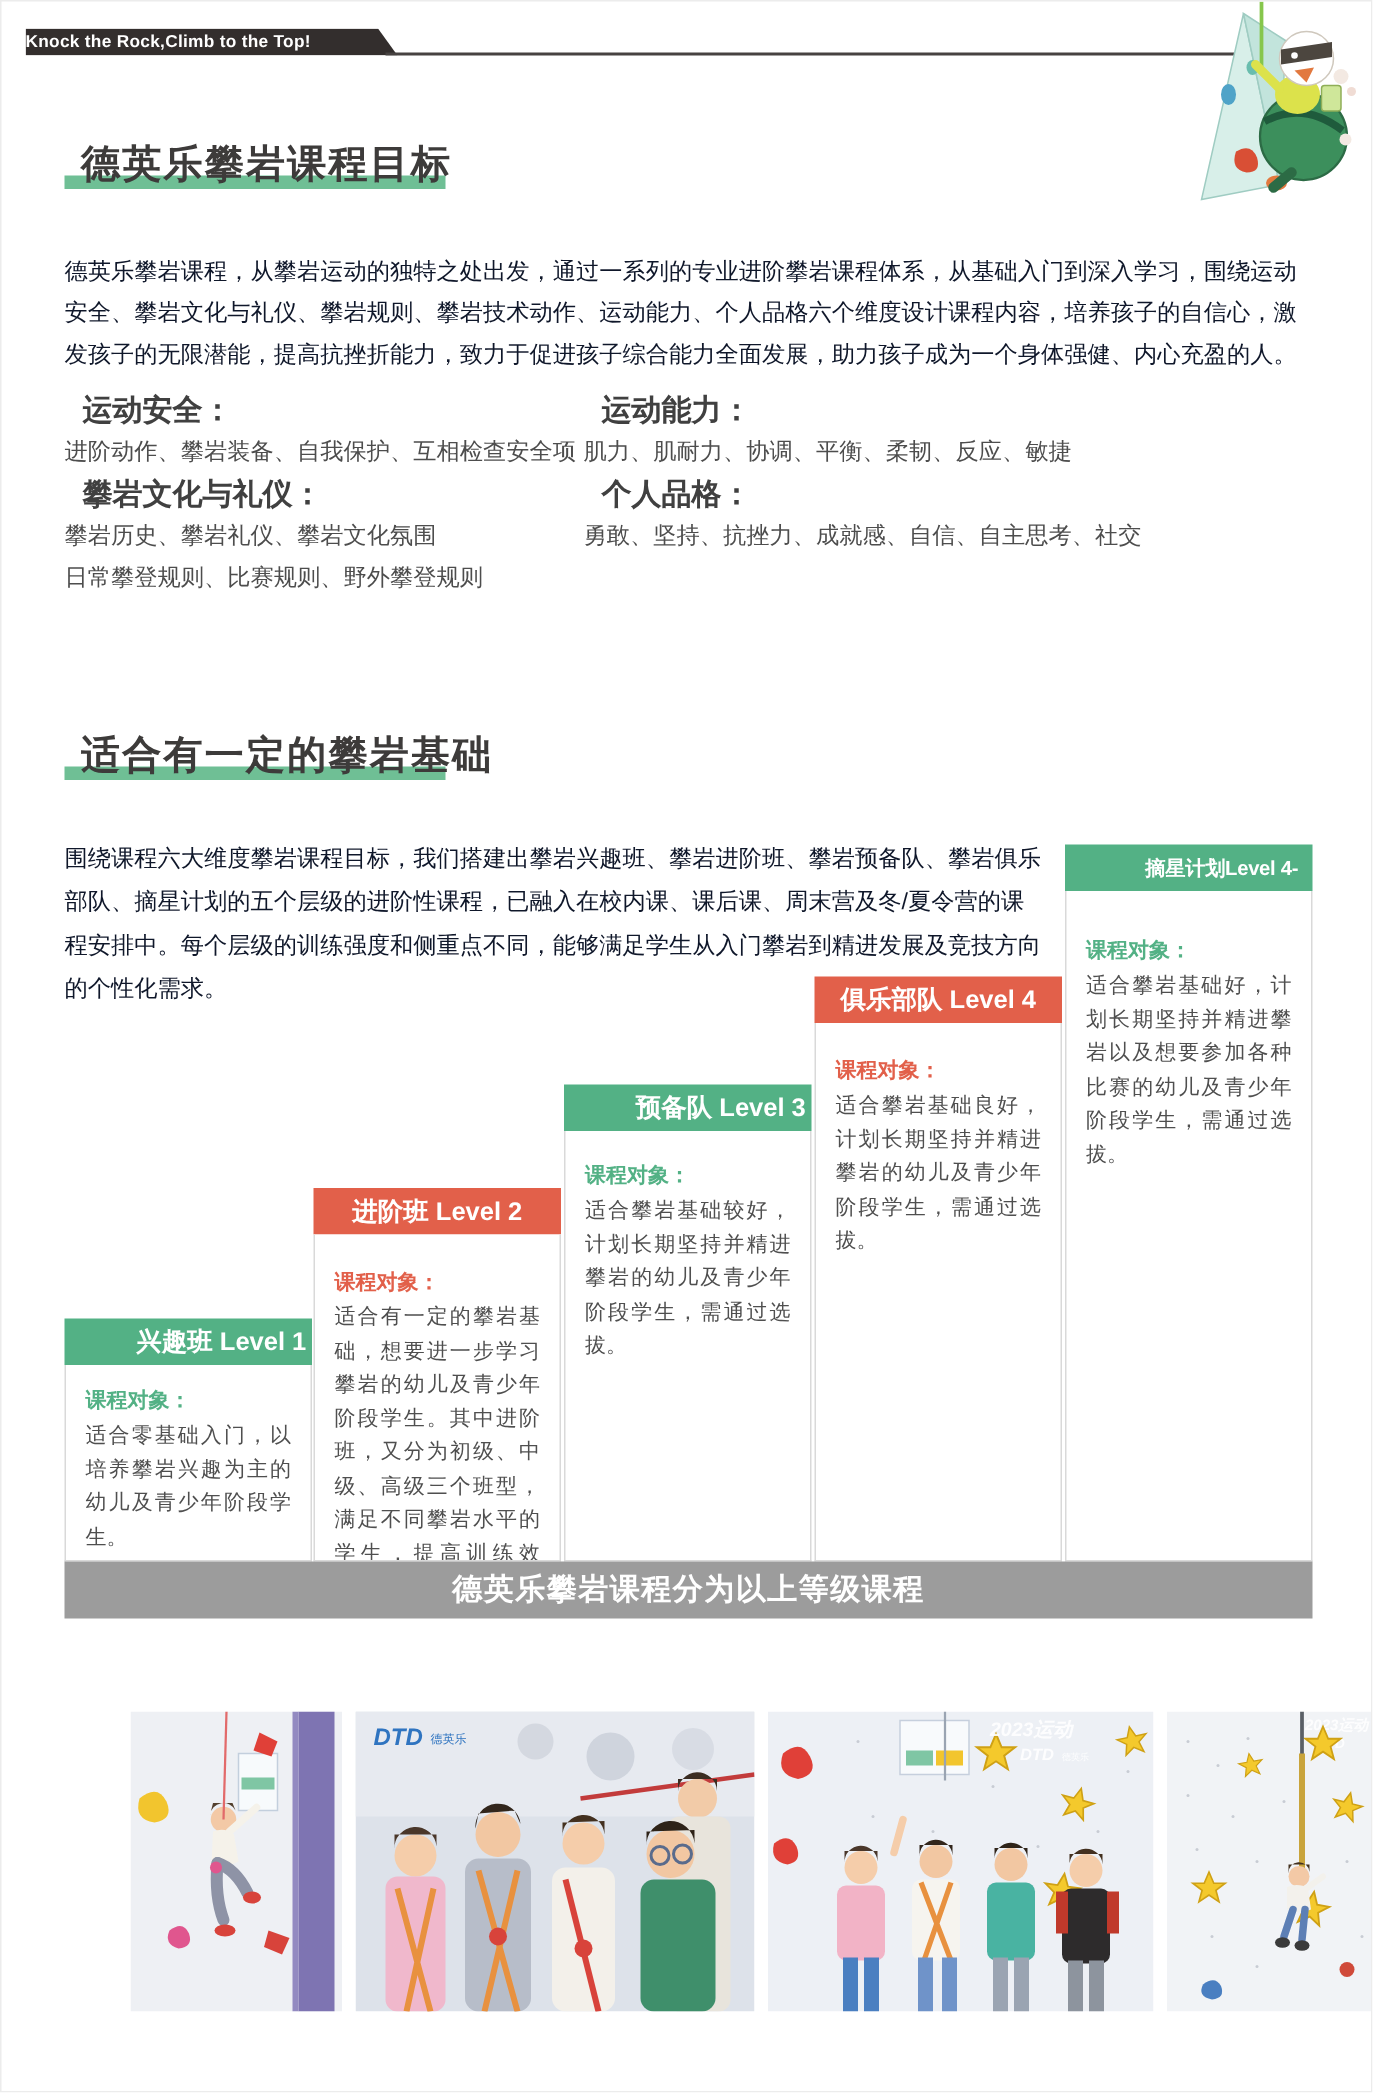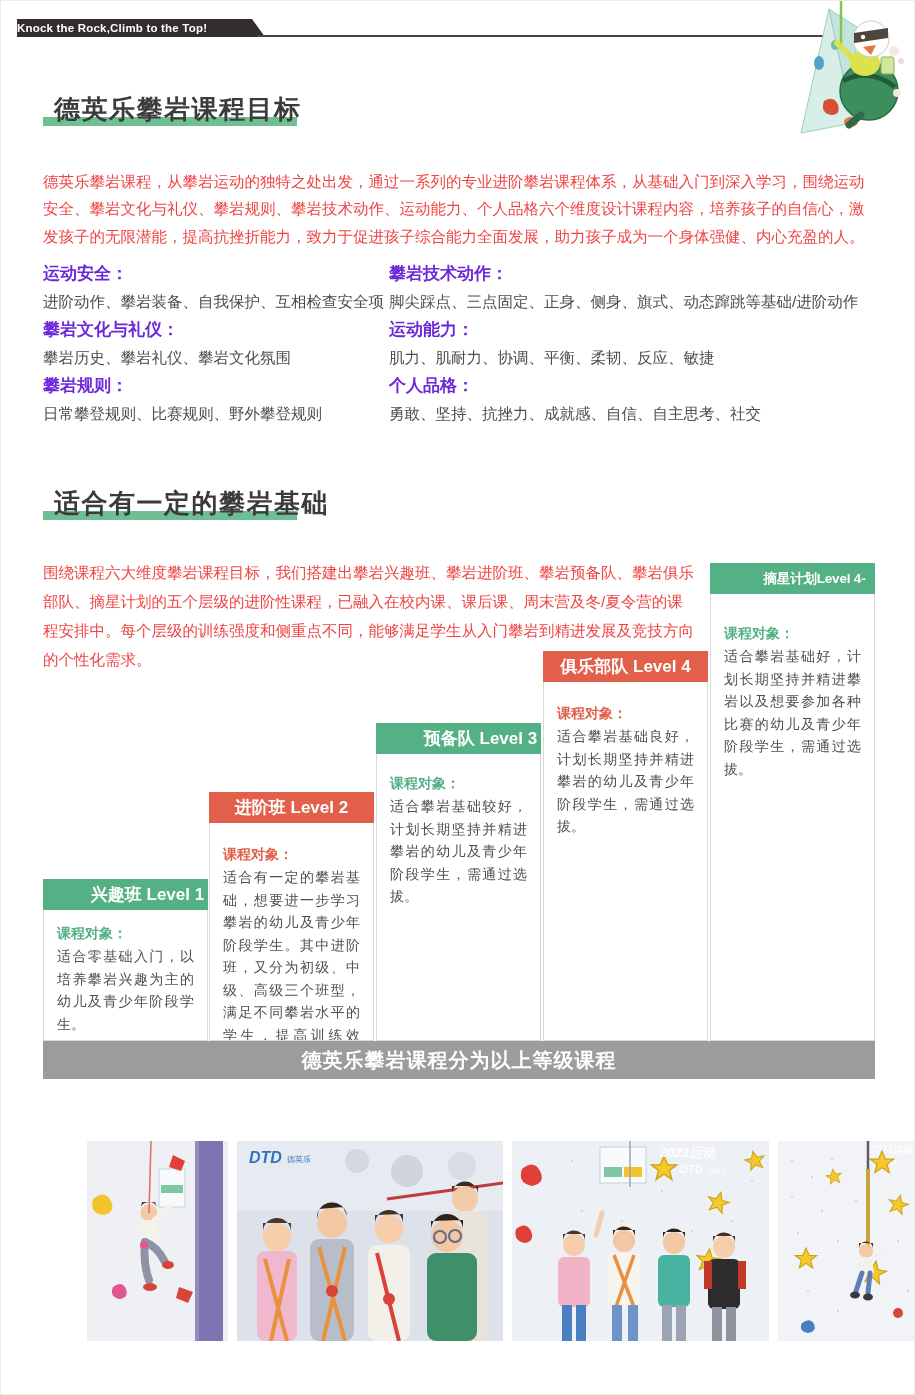--- a/index.html
+++ b/index.html
@@ -12,27 +12,27 @@
           clip-path:polygon(0 0,calc(100% - 13px) 0,100% 100%,0 100%);}
   .topline{position:absolute;left:256px;top:34px;width:589px;height:2px;background:#474241;}
 
   
   .sec-title{position:absolute;left:42px;height:36px;text-align:right;}
   .sec-title .underline{position:absolute;left:0;bottom:1px;width:254px;height:9px;background:#6fbf95;}
   .sec-title .text{position:relative;display:inline-block;margin-left:11px;font-size:26px;font-weight:800;
                    color:#3d3b3a;letter-spacing:1.5px;line-height:36px;}
   #title1{top:90px;} #title2{top:484px;}
 
-  .para{position:absolute;color:#ef4444;font-size:15.5px;}
+  .para{position:absolute;color:#0f172a;font-size:15.5px;}
   #intro1{left:42px;top:151px;width:833px;line-height:27.5px;}
   #intro2{left:42px;top:541px;width:652px;line-height:29px;}
 
   
   .dims{position:absolute;left:42px;top:259px;width:833px;display:grid;grid-template-columns:346px 1fr;}
-  .dim .label{color:#6d28d9;font-weight:bold;font-size:17px;line-height:28px;}
+  .dim .label{color:#404040;font-weight:bold;font-size:20px;line-height:28px;margin-left:12px;}
   .dim .desc{color:#4d4d4d;font-size:15.5px;line-height:28px;}
 
   
   .diagram{position:absolute;left:42px;top:562px;width:832px;height:516px;}
   .level{position:absolute;bottom:38px;width:165px;}
   .level .hd{height:31px;line-height:31px;text-align:center;color:#fff;font-weight:bold;font-size:17px;}
   .level.green .hd{background:#53b185;padding-left:44px;}
   .level.orange .hd{background:#e2604a;}
   .level .bd{position:absolute;left:0;right:0;top:31px;bottom:0;background:#fff;border:1px solid #d9d9d9;
              border-top:none;padding:12px 13px 0;box-sizing:border-box;overflow:hidden;}
@@ -101,29 +101,24 @@
     <div class="dim-col">
       <div class="dim">
         <div class="label">运动安全：</div>
         <div class="desc">进阶动作、攀岩装备、自我保护、互相检查安全项</div>
       </div>
       <div class="dim">
         <div class="label">攀岩文化与礼仪：</div>
         <div class="desc">攀岩历史、攀岩礼仪、攀岩文化氛围</div>
       </div>
       <div class="dim">
-        <div class="label">攀岩规则：</div>
         <div class="desc">日常攀登规则、比赛规则、野外攀登规则</div>
       </div>
     </div>
     <div class="dim-col">
-      <div class="dim">
-        <div class="label">攀岩技术动作：</div>
-        <div class="desc">脚尖踩点、三点固定、正身、侧身、旗式、动态蹿跳等基础/进阶动作</div>
-      </div>
       <div class="dim">
         <div class="label">运动能力：</div>
         <div class="desc">肌力、肌耐力、协调、平衡、柔韧、反应、敏捷</div>
       </div>
       <div class="dim">
         <div class="label">个人品格：</div>
         <div class="desc">勇敢、坚持、抗挫力、成就感、自信、自主思考、社交</div>
       </div>
     </div>
   </div>

